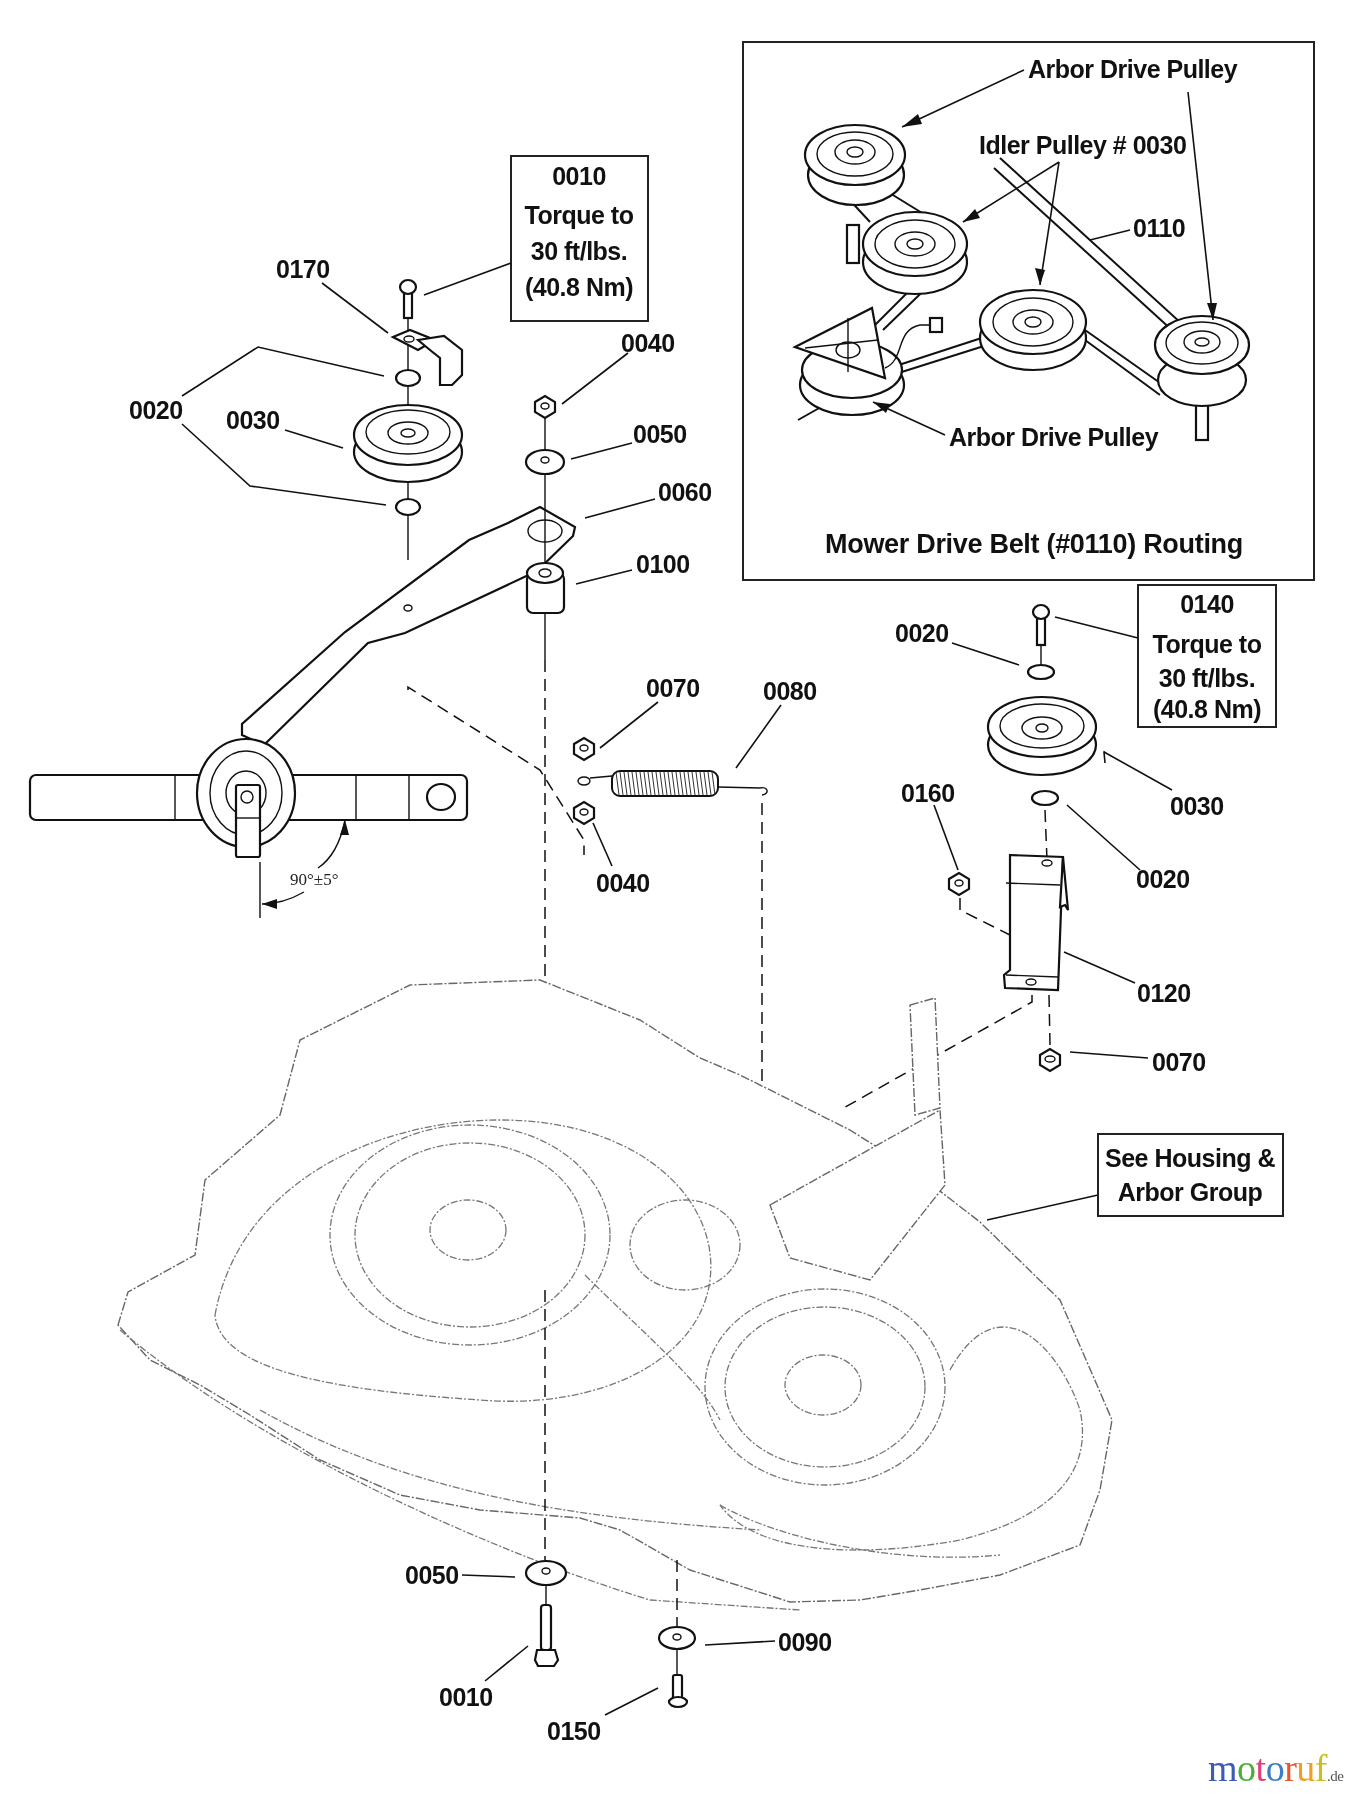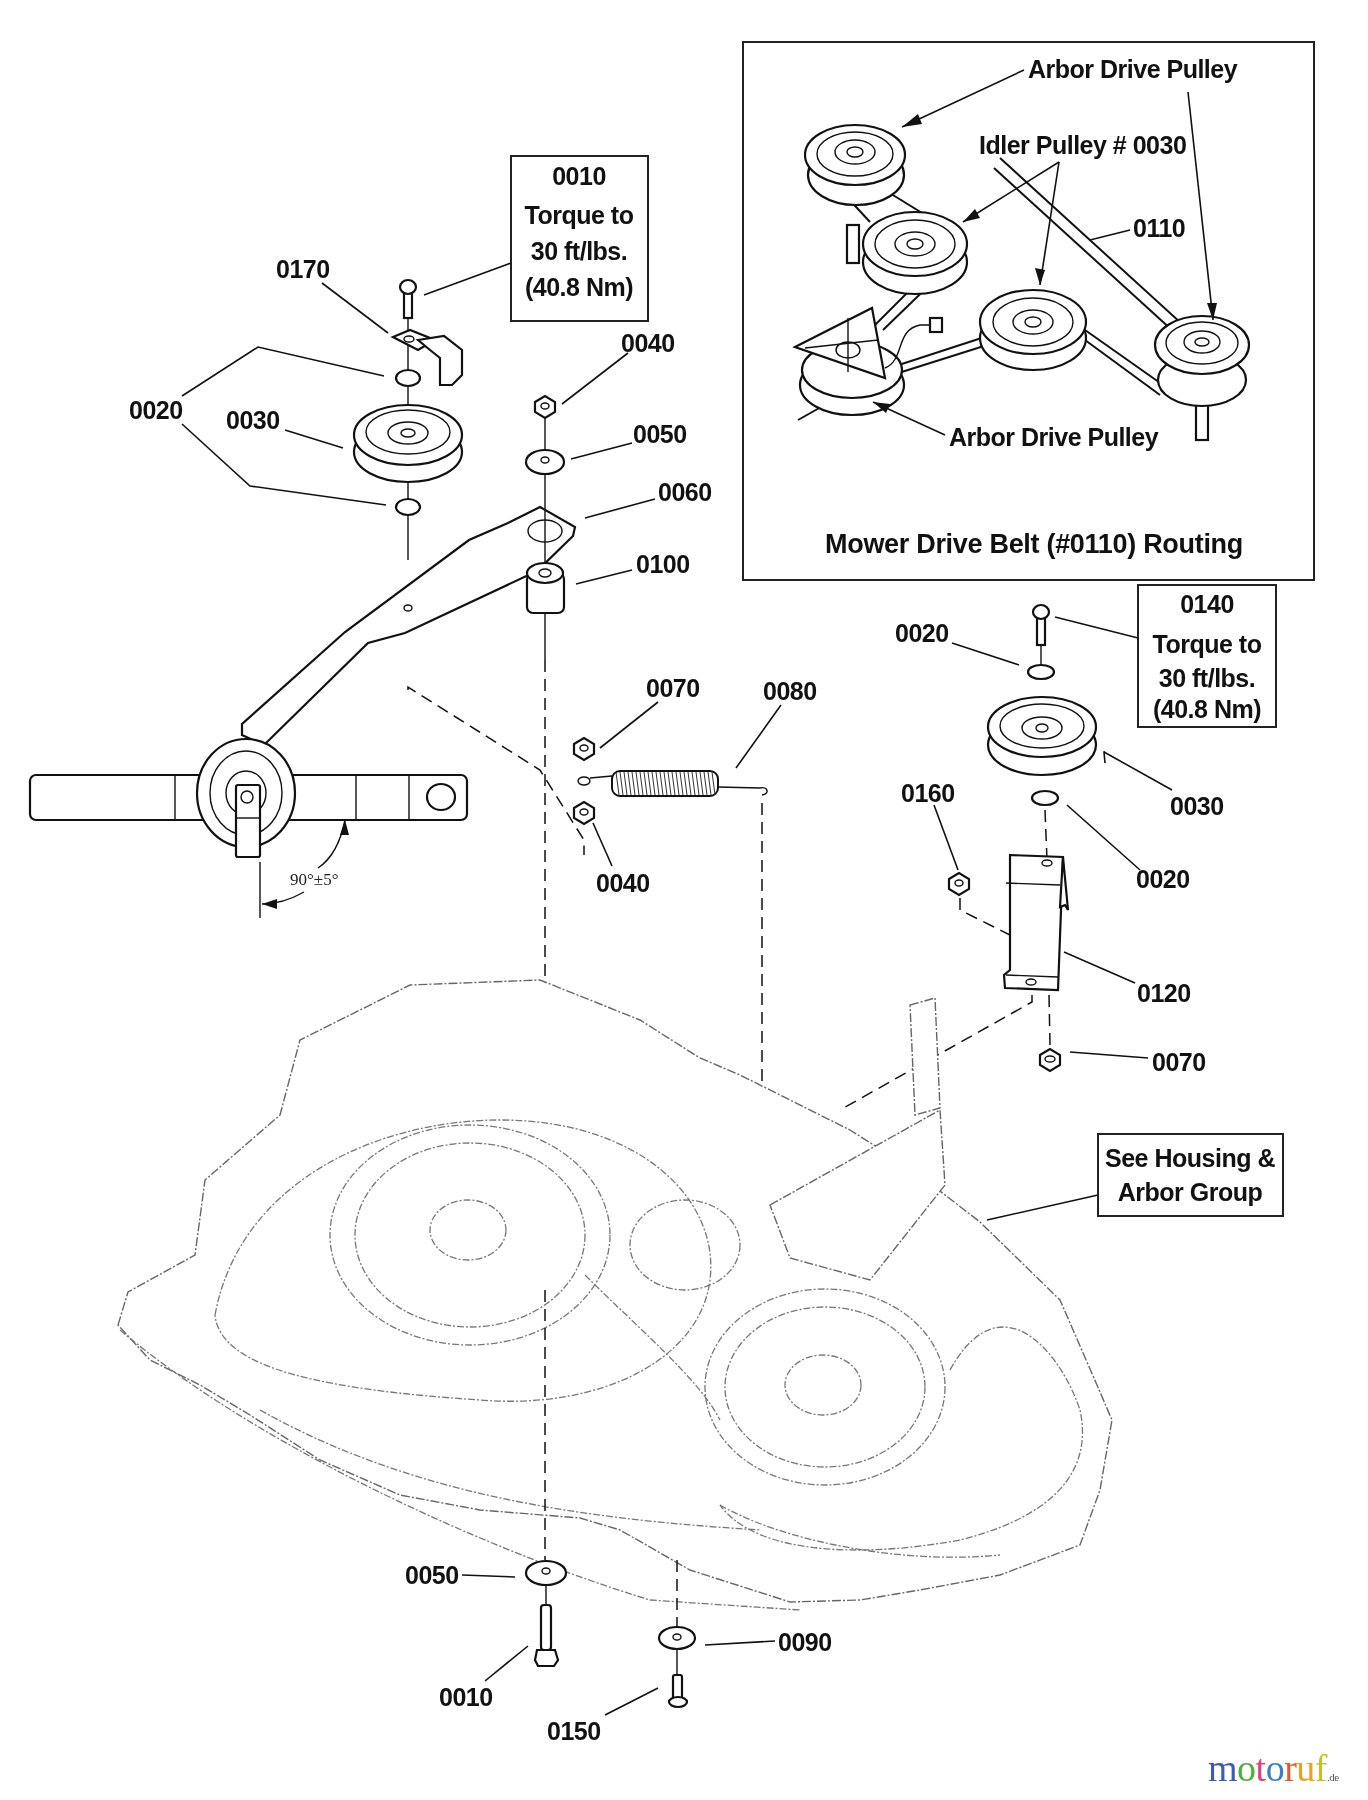--- a/index.html
+++ b/index.html
@@ -10,21 +10,21 @@
   .box-title { font-family: "Liberation Sans", sans-serif; font-weight: bold; font-size: 27px; fill: #111; letter-spacing: -0.3px; }
   .part { fill: #fff; stroke: #111; stroke-width: 2.2; }
   .part-thin { fill: none; stroke: #111; stroke-width: 1.4; }
   .leader { fill: none; stroke: #111; stroke-width: 1.6; }
   .dash { fill: none; stroke: #111; stroke-width: 1.5; stroke-dasharray: 12 7; }
   .deck { fill: none; stroke: #777; stroke-width: 1.3; stroke-dasharray: 7 2 2 2; }
   .deck-solid { fill: #fff; stroke: #666; stroke-width: 1.4; stroke-dasharray: 9 2 2 2; }
   .box { fill: #fff; stroke: #222; stroke-width: 2; }
   .belt { fill: none; stroke: #111; stroke-width: 2; }
   .logo { position: absolute; left: 1208px; top: 1748px; font-family: "Liberation Serif", serif; font-size: 38px; line-height: 40px; letter-spacing: -0.5px; }
-  .logo .tld { font-size: 11px; color: #555; }
+  .logo .tld { font-size: 15px; color: #555; }
 </style>
 </head>
 <body>
 
 <svg id="diagram" viewBox="0 0 1368 1800" xmlns="http://www.w3.org/2000/svg">
 
   <g>
     <rect class="box" x="743" y="42" width="571" height="538"></rect>
 
     <g>

